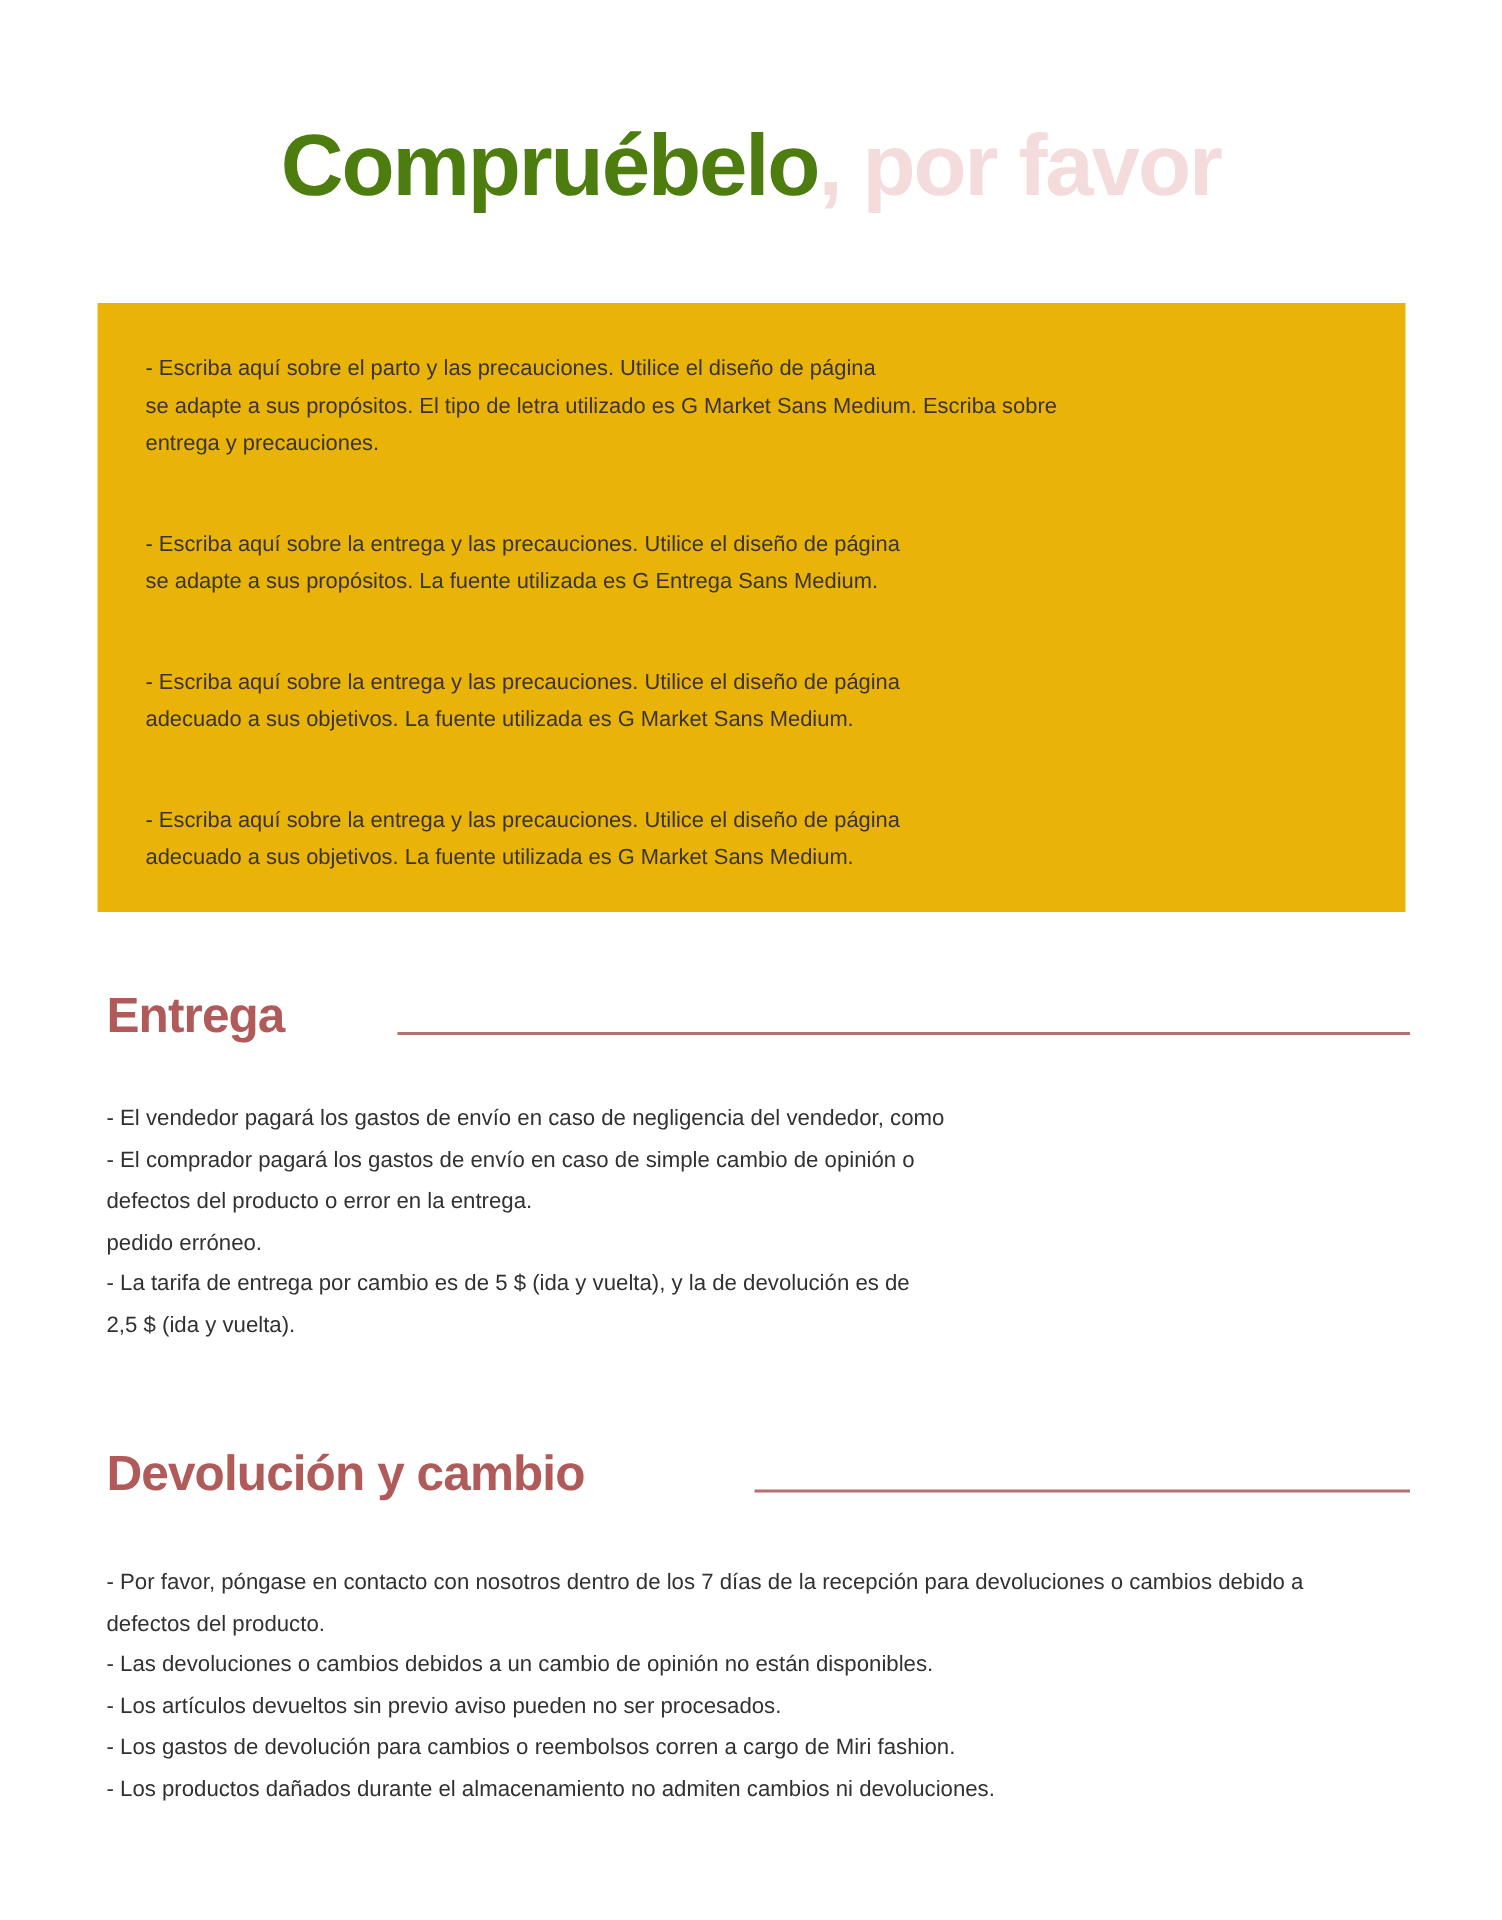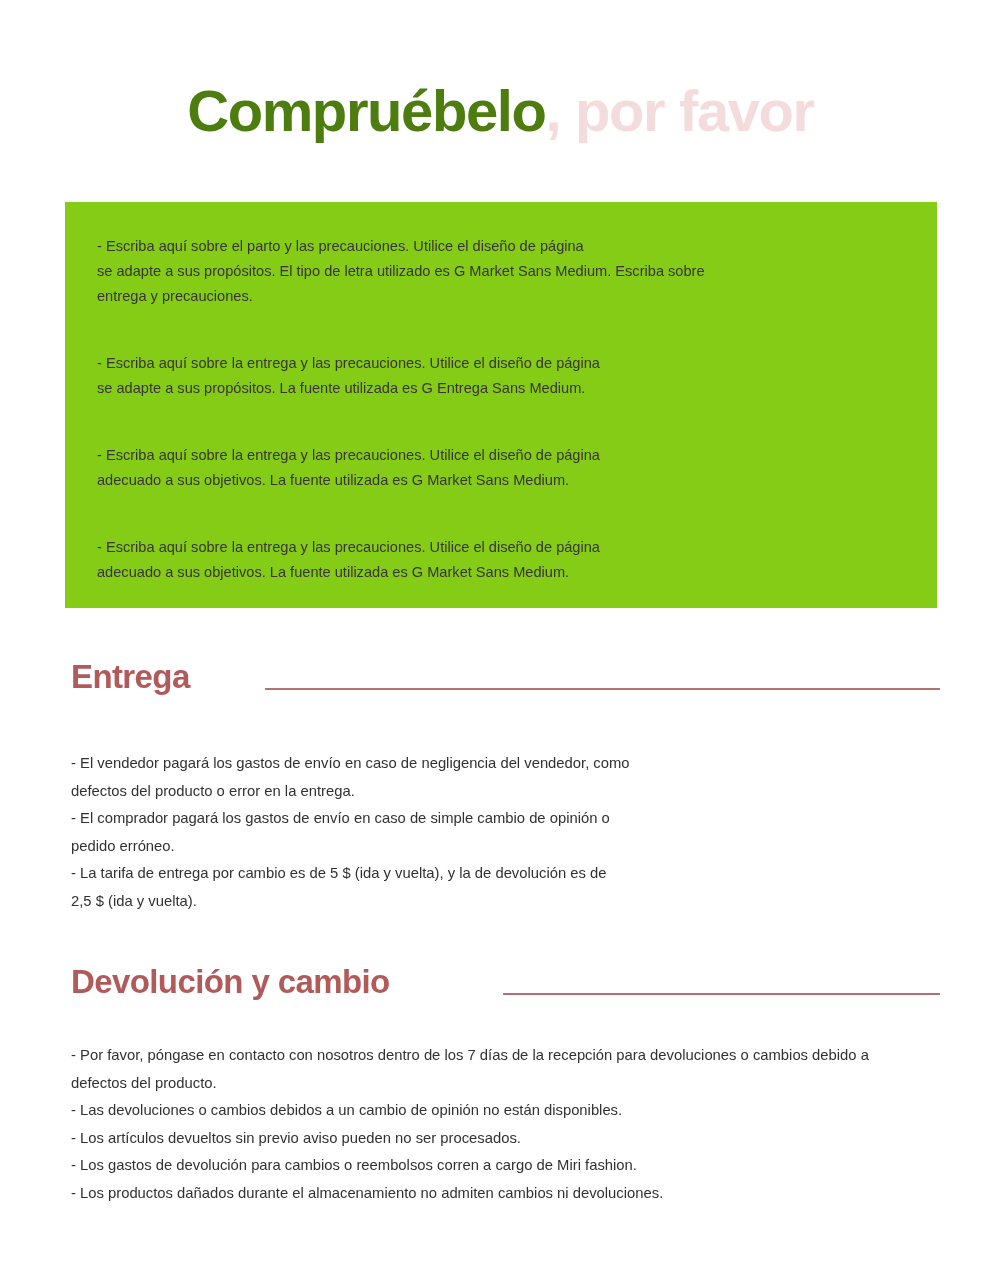--- a/index.html
+++ b/index.html
@@ -46,21 +46,21 @@
     color: #f4dcdc;
   }
 
   
   .notice-box {
     position: absolute;
     left: 65px;
     top: 202px;
     width: 872px;
     height: 406px;
-    background: #84cc16;
+    background: #eab308;
     box-sizing: border-box;
     padding: 32px 36px 0 32px;
   }
   .notice-par {
     color: #3a3436;
     font-size: 14.6px;
     line-height: 25px;
     margin: 0 0 42px 0;
   }
   .notice-par:last-child {
@@ -110,21 +110,21 @@
     color: #333030;
     font-size: 14.8px;
     line-height: 27.5px;
   }
   .section-body .ln {
     display: block;
     white-space: nowrap;
   }
 
   #entrega { top: 657px; }
-  #entrega .section-body { top: 93px; }
+  #entrega .section-body { top: 76px; }
 
   #devolucion { top: 962px; }
   #devolucion .section-body { top: 80px; }
   #devolucion .section-body .ln { margin-bottom: 0; }
 </style>
 </head>
 <body>
 
 <div class="page">
 
@@ -157,22 +157,22 @@
 
   </div>
 
   <div class="section" id="entrega">
     <div class="section-head">
       <span class="section-title">Entrega</span>
       <span class="section-rule rule-entrega"></span>
     </div>
     <div class="section-body">
       <span class="ln">- El vendedor pagará los gastos de envío en caso de negligencia del vendedor, como</span>
+      <span class="ln">- El comprador pagará los gastos de envío en caso de simple cambio de opinión o</span>
       <span class="ln">defectos del producto o error en la entrega.</span>
-      <span class="ln">- El comprador pagará los gastos de envío en caso de simple cambio de opinión o</span>
       <span class="ln">pedido erróneo.</span>
       <span class="ln">- La tarifa de entrega por cambio es de 5 $ (ida y vuelta), y la de devolución es de</span>
       <span class="ln">2,5 $ (ida y vuelta).</span>
     </div>
   </div>
 
   <div class="section" id="devolucion">
     <div class="section-head">
       <span class="section-title">Devolución y cambio</span>
       <span class="section-rule rule-devolucion"></span>

